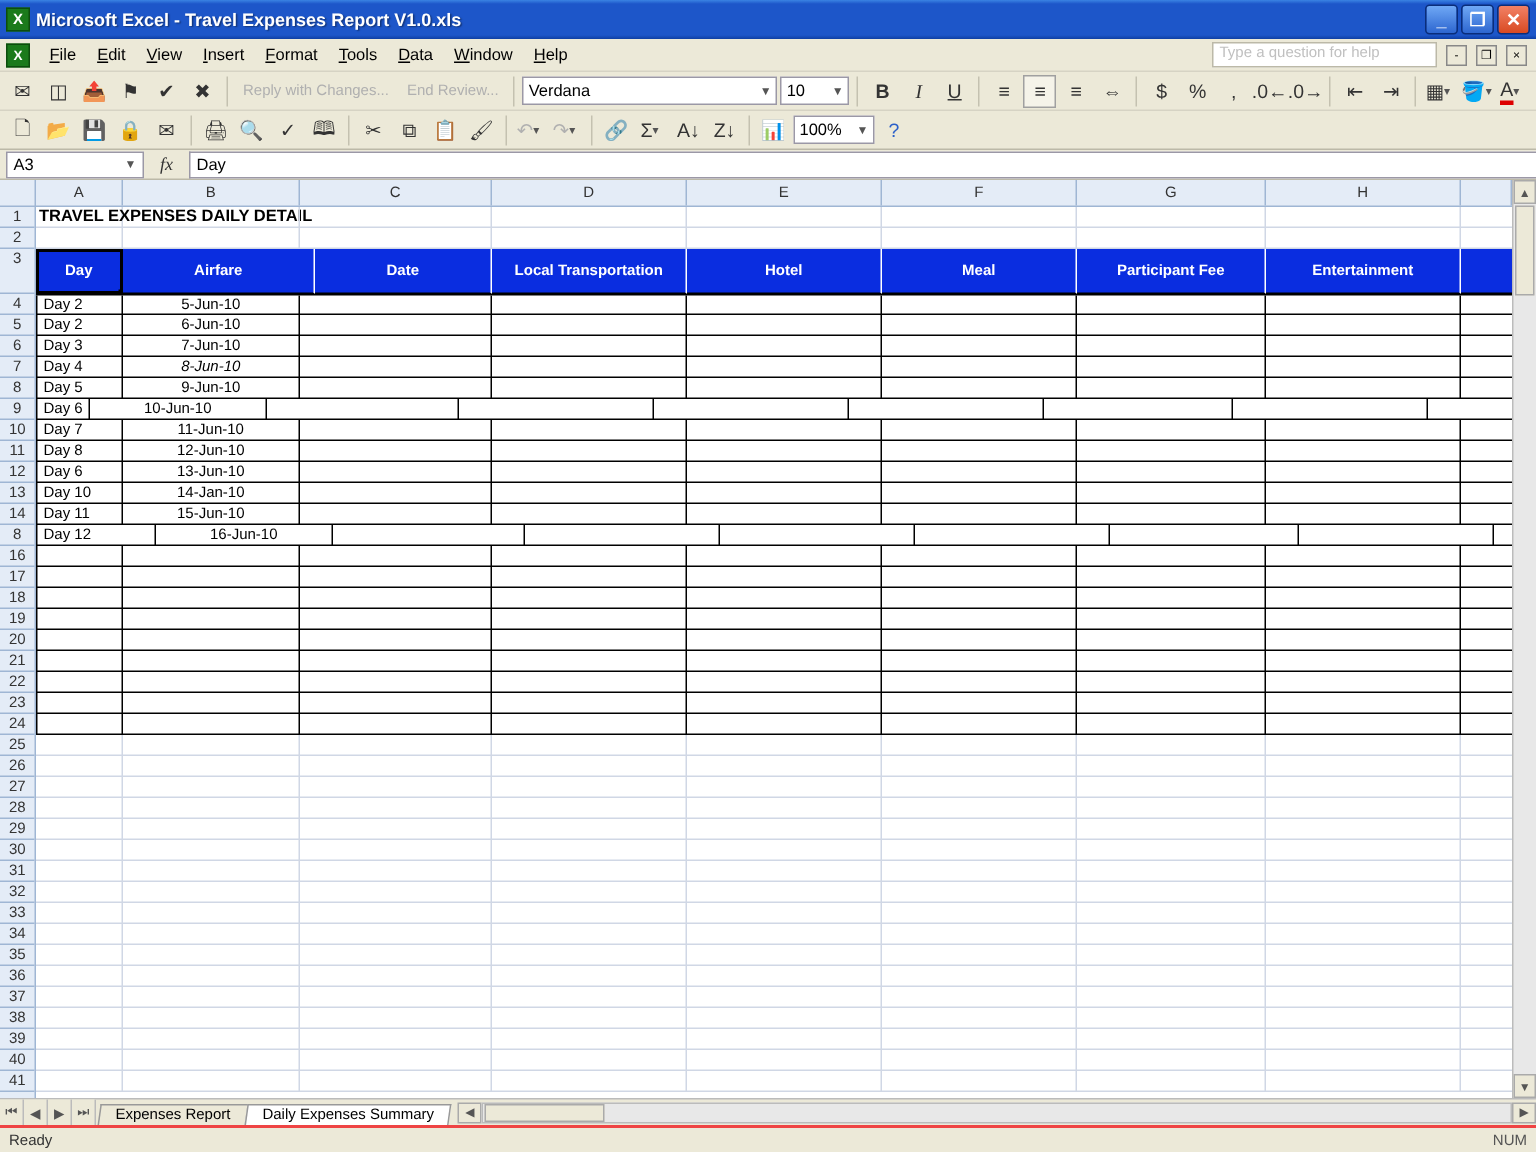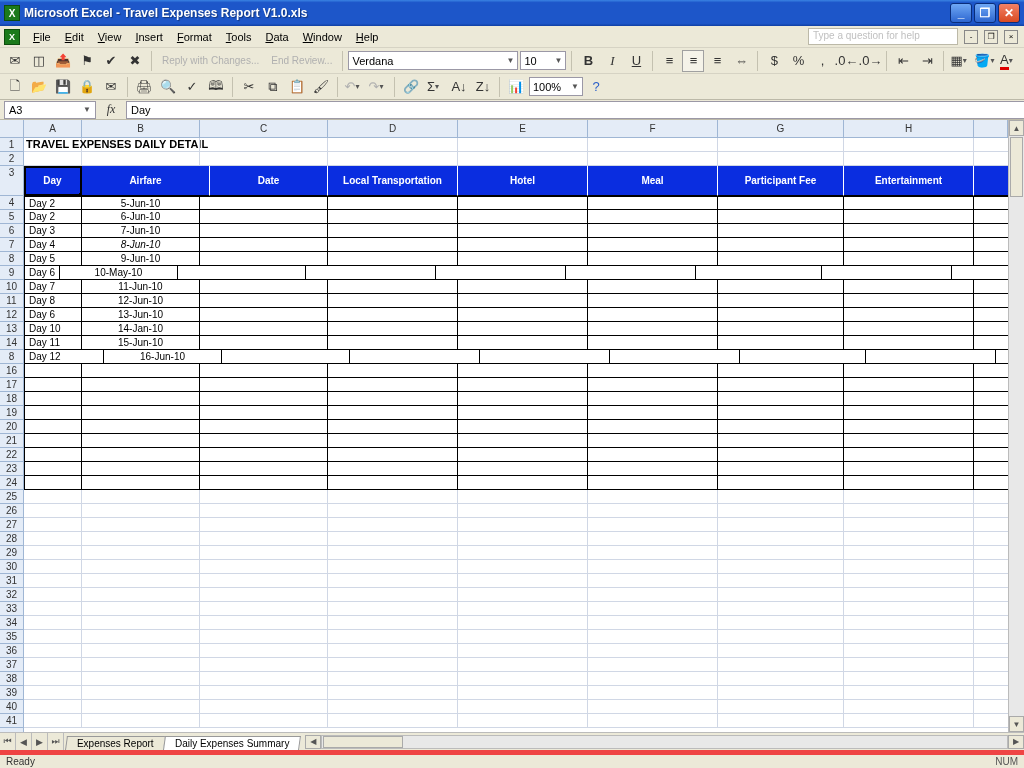--- a/index.html
+++ b/index.html
@@ -65,21 +65,21 @@
   .tabnav .nbtn{ width:16px; border-right:1px solid #bbb; display:flex; align-items:center; justify-content:center; font-size:9px; color:#555; background:#ece9d8; cursor:default;}
   .tabs{ display:flex; align-items:flex-end; padding-left:2px;}
   .tab{ padding:1px 10px; background:#ece9d8; border:1px solid #999; border-bottom:none; font-size:10px; margin-right:-1px; cursor:default; position:relative; transform:skewX(-8deg);}
   .tab span{ display:inline-block; transform:skewX(8deg);}
   .tab.active{ background:#fff; font-weight:normal; z-index:2;}
   .hscroll{ flex:1; display:flex; align-items:center; margin-left:6px;}
   .hscroll .track{ flex:1; height:14px; background:#e8e8e8; border:1px solid #bbb; position:relative;}
   .hscroll .left,.hscroll .right{ width:16px; height:14px; background:#ece9d8; border:1px solid #aaa; font-size:8px; display:flex; align-items:center; justify-content:center; color:#555;}
   .hscroll .thumb{ position:absolute; left:1px; top:0; bottom:0; width:80px; background:#ece9d8; border:1px solid #aaa;}
   
-  .status{ height:18px; background:#ece9d8; border-top:5px solid #ef4444; display:flex; align-items:center; padding:0 6px; font-size:10px; color:#333;}
+  .status{ height:18px; background:#ece9d8; border-top:2px solid #ef4444; display:flex; align-items:center; padding:0 6px; font-size:10px; color:#333;}
   .status .right{ margin-left:auto; display:flex; gap:30px; color:#555;align-items:flex-end;}
   .tbl-divider{ border-top:1px solid #000;}
 </style>
 </head>
 <body>
 
 <div class="titlebar">
   <div class="appicon">X</div>
   <div class="title">Microsoft Excel - Travel Expenses Report V1.0.xls</div>
   <div class="winbtns">
@@ -343,21 +343,21 @@
               <div class="cell" style="width: 128px;"></div>
               <div class="cell" style="width: 130px;"></div>
               <div class="cell" style="width: 130px;"></div>
               <div class="cell" style="width: 130px;"></div>
               <div class="cell" style="width: 126px;"></div>
               <div class="cell" style="width: 130px;"></div>
               <div class="cell" style="flex: 1 1 0%; border-right: none;"></div>
             </div>
             <div class="row bordered">
               <div class="cell datacell-day" style="width: 36px;">Day 6</div>
-              <div class="cell datacell-date" style="width: 118px;">10-May-10</div>
+              <div class="cell datacell-date" style="width: 118px;">10-Jun-10</div>
               <div class="cell" style="width: 128px;"></div>
               <div class="cell" style="width: 130px;"></div>
               <div class="cell" style="width: 130px;"></div>
               <div class="cell" style="width: 130px;"></div>
               <div class="cell" style="width: 126px;"></div>
               <div class="cell" style="width: 130px;"></div>
               <div class="cell" style="flex: 1 1 0%; border-right: none;"></div>
             </div>
             <div class="row bordered">
               <div class="cell datacell-day" style="width: 58px;">Day 7</div>

